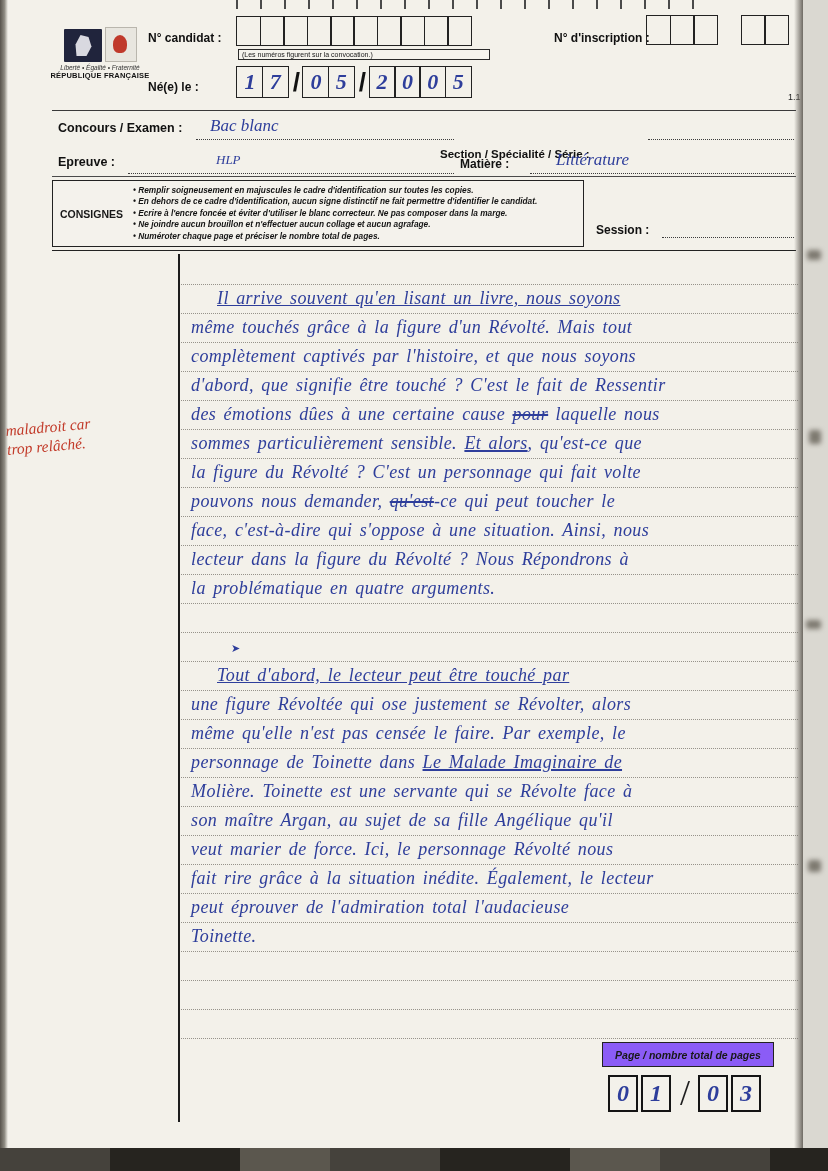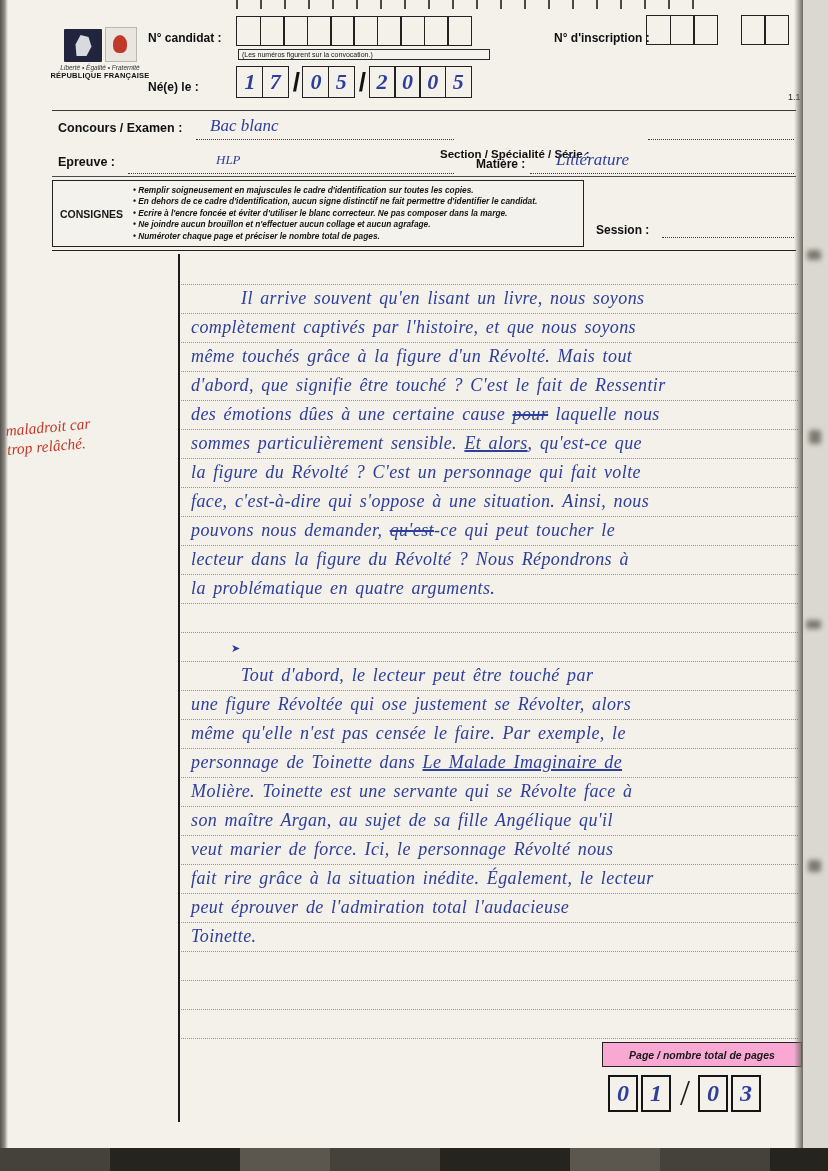--- a/index.html
+++ b/index.html
@@ -52,49 +52,49 @@
   
   .topline{position:absolute;left:52px;top:110px;width:744px;border-top:1.4px solid #3a3a3a;}
   .exam-label{position:absolute;left:58px;top:121px;font-size:12.5px;}
   .exam-dotted{position:absolute;left:196px;top:116px;width:258px;height:24px;}
   .exam-dotted .hand{font-size:17px;padding-left:14px;}
   .section-label{position:absolute;left:440px;top:125px;font-size:11.5px;margin-top:23px;}
   .section-dotted{position:absolute;left:648px;top:118px;width:146px;height:22px;}
   .epreuve-label{position:absolute;left:58px;top:155px;font-size:12.5px;}
   .epreuve-dotted{position:absolute;left:128px;top:150px;width:326px;height:24px;}
   .epreuve-dotted .hand{font-size:13px;padding-left:88px;}
-  .matiere-label{position:absolute;left:460px;top:157px;font-size:12px;margin-left:16px;}
+  .matiere-label{position:absolute;left:460px;top:157px;font-size:12px;}
   .matiere-dotted{position:absolute;left:530px;top:150px;width:264px;height:24px;}
   .matiere-dotted .hand{font-size:17px;padding-left:26px;}
   .midline{position:absolute;left:52px;top:176px;width:744px;border-top:1.2px solid #4a4a4a;}
   .consignes-box{position:absolute;left:52px;top:180px;width:532px;height:67px;border:1.6px solid #222;
      box-sizing:border-box;display:flex;align-items:center;gap:7px;padding:3px 7px;background:#f4f2ec;}
   .consignes-title{width:66px;font-weight:bold;font-size:10.5px;flex:none;}
   .consignes-list{margin:0;padding:0;list-style:none;font-size:8.3px;font-style:italic;
      font-weight:bold;line-height:11.6px;color:#141414;}
   .consignes-list li::before{content:"• ";}
   .session-label{position:absolute;left:596px;top:223px;}
   .session-dotted{position:absolute;left:662px;top:216px;width:132px;height:22px;}
   .header-rule{position:absolute;left:52px;top:250px;width:744px;border-top:1.8px solid #222;}
   
   .margin-line{position:absolute;left:178px;top:254px;width:2.2px;height:868px;background:#1c1c1c;}
   .essay{position:absolute;left:181px;top:256px;width:617px;}
   .eline{height:29px;line-height:27.5px;border-bottom:1.6px dotted #96938b;box-sizing:border-box;
      padding-left:10px;white-space:nowrap;font-family:"Liberation Serif",serif;font-style:italic;
      font-size:18px;color:#2e3e9b;letter-spacing:.4px;word-spacing:2.5px;}
-  .eline.ind{padding-left:60px;}
+  .eline.ind{padding-left:36px;text-decoration:underline;}
   .eline .u{text-decoration:underline;text-decoration-thickness:1.5px;}
   .eline .s{text-decoration:line-through;text-decoration-thickness:2px;}
   .pmark{font-size:11px;margin-left:40px;font-style:normal;color:#2e3e9b;}
   .red-note{position:absolute;left:6px;top:414px;width:160px;transform:rotate(-5deg);
      font-size:15.5px;line-height:19px;white-space:pre-line;}
   
-  .page-label-box{position:absolute;left:602px;top:1042px;width:200px;height:25px;border:1.5px solid #222;
+  .page-label-box{position:absolute;left:602px;top:1042px;width:172px;height:25px;border:1.5px solid #222;
      box-sizing:border-box;display:flex;align-items:center;justify-content:center;
-     font-size:10.5px;font-weight:bold;font-style:italic;background:#f9a8d4;}
+     font-size:10.5px;font-weight:bold;font-style:italic;background:#8b5cf6;}
   .page-cells{position:absolute;left:608px;top:1072px;display:flex;align-items:center;}
   .pcell{width:30px;height:37px;border:2px solid #141414;box-sizing:border-box;margin-right:3px;
      display:flex;align-items:center;justify-content:center;}
   .pslash{font-size:36px;font-weight:300;margin:0 8px 0 6px;color:#1d1d1d;font-family:"Liberation Serif",serif;}
   .pdigit{font-size:24px;font-weight:bold;}
 </style>
 </head>
 <body>
 
 <div class="scan">
@@ -199,28 +199,28 @@
   <div class="session-label lbl">Session :</div>
   <div class="session-dotted dottedline"></div>
   <div class="header-rule"></div>
 
   <div class="margin-line"></div>
   <div class="red-note hand-red">maladroit car
 trop relâché.</div>
   <div class="essay">
       <div class="eline"></div>
       <div class="eline ind"><span>Il arrive souvent qu'en lisant un livre, nous soyons</span></div>
+      <div class="eline"><span>même touchés grâce à la figure d'un Révolté. Mais tout</span></div>
       <div class="eline"><span>complètement captivés par l'histoire, et que nous soyons</span></div>
-      <div class="eline"><span>même touchés grâce à la figure d'un Révolté. Mais tout</span></div>
       <div class="eline"><span>d'abord, que signifie être touché ? C'est le fait de Ressentir</span></div>
       <div class="eline"><span>des émotions dûes à une certaine cause </span><span class="s">pour</span><span> laquelle nous</span></div>
       <div class="eline"><span>sommes particulièrement sensible. </span><span class="u">Et alors</span><span>, qu'est-ce que</span></div>
       <div class="eline"><span>la figure du Révolté ? C'est un personnage qui fait volte</span></div>
+      <div class="eline"><span>pouvons nous demander, </span><span class="s">qu'est</span><span>-ce qui peut toucher le</span></div>
       <div class="eline"><span>face, c'est-à-dire qui s'oppose à une situation. Ainsi, nous</span></div>
-      <div class="eline"><span>pouvons nous demander, </span><span class="s">qu'est</span><span>-ce qui peut toucher le</span></div>
       <div class="eline"><span>lecteur dans la figure du Révolté ? Nous Répondrons à</span></div>
       <div class="eline"><span>la problématique en quatre arguments.</span></div>
       <div class="eline"></div>
       <div class="eline"><span class="pmark">➤</span></div>
       <div class="eline ind"><span>Tout d'abord, le lecteur peut être touché par</span></div>
       <div class="eline"><span>une figure Révoltée qui ose justement se Révolter, alors</span></div>
       <div class="eline"><span>même qu'elle n'est pas censée le faire. Par exemple, le</span></div>
       <div class="eline"><span>personnage de Toinette dans </span><span class="u">Le Malade Imaginaire de</span></div>
       <div class="eline"><span>Molière. Toinette est une servante qui se Révolte face à</span></div>
       <div class="eline"><span>son maître Argan, au sujet de sa fille Angélique qu'il</span></div>

